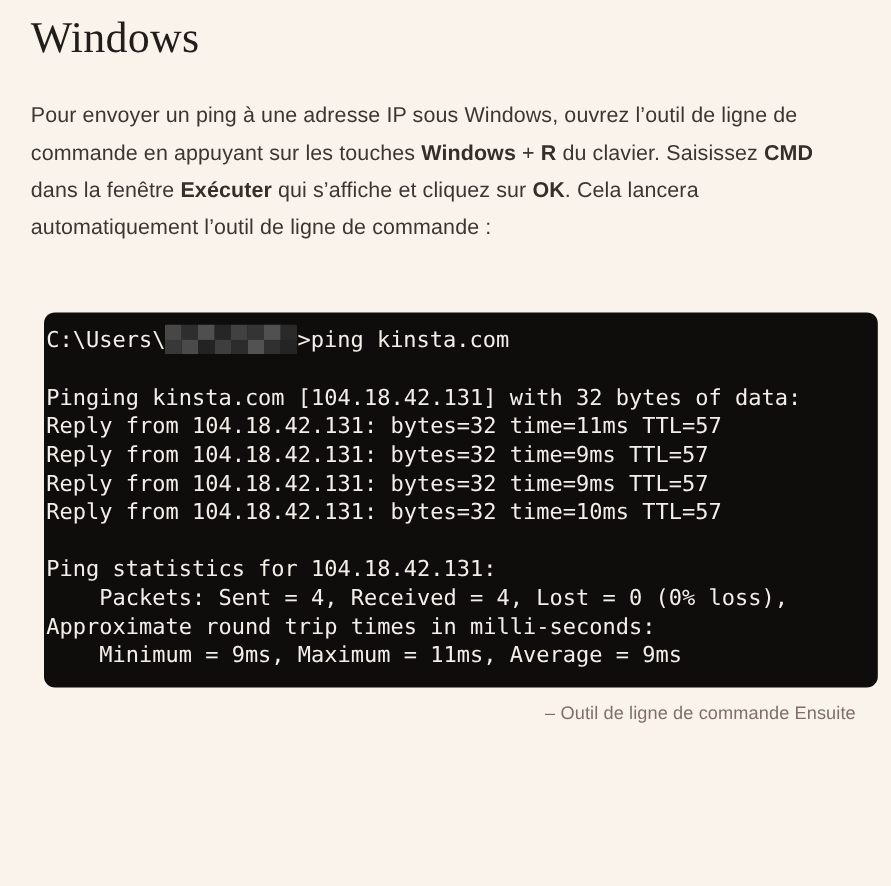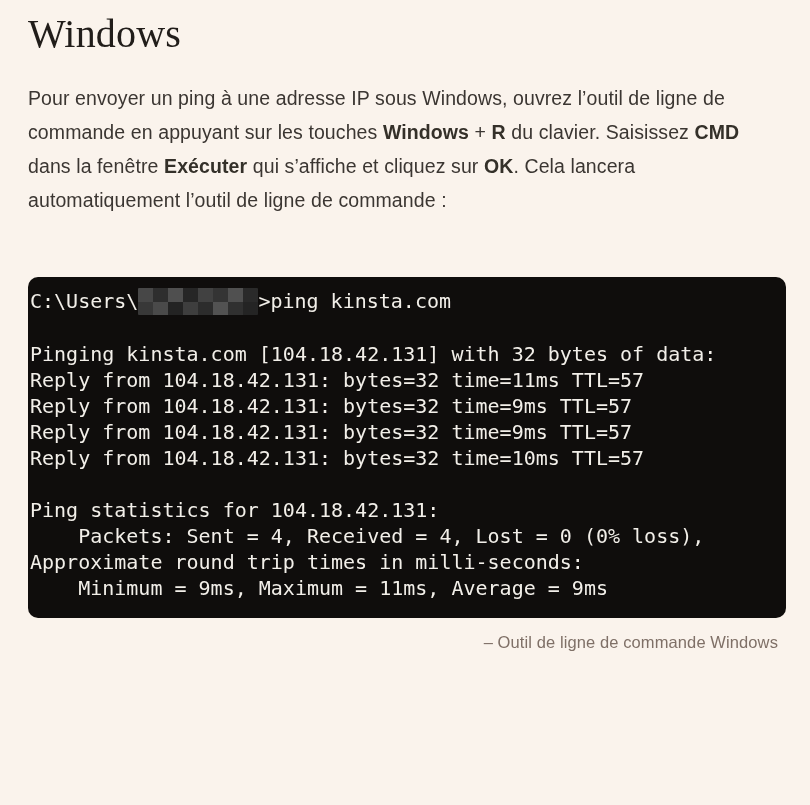--- a/index.html
+++ b/index.html
@@ -25,30 +25,30 @@
   h1.section-heading {
     font-family: "Liberation Serif", "DejaVu Serif", serif;
     font-weight: 400;
     font-size: 40px;
     line-height: 1.12;
     color: var(--heading-color);
     letter-spacing: 0.2px;
     margin-top: 4px;
   }
   p.body-text {
-    margin-top: 24px;
+    margin-top: 31px;
     font-size: 19.5px;
     line-height: 34px;
     color: var(--text-color);
     max-width: 748px;
     letter-spacing: 0.1px;
   }
   p.body-text strong { font-weight: 700; color: #343029; }
   figure.code-figure {
-    margin: 60px 0 0 0;
+    margin: 60px 0 0 12px;
   }
   pre.terminal {
     background: var(--terminal-bg);
     border-radius: 10px;
     padding: 11px 8px 17px 2px;
     width: 758px;
     overflow: hidden;
   }
   .term-line {
     font-family: "DejaVu Sans Mono", "Liberation Mono", monospace;
@@ -95,17 +95,17 @@
 <body>
 
 <main class="page">
 
   <h1 class="section-heading">Windows</h1>
 
   <p class="body-text"><span>Pour envoyer un ping à une adresse IP sous Windows, ouvrez l’outil de ligne de commande en appuyant sur les touches </span><strong>Windows</strong><span> + </span><strong>R</strong><span> du clavier. Saisissez </span><strong>CMD</strong><span> dans la fenêtre </span><strong>Exécuter</strong><span> qui s’affiche et cliquez sur </span><strong>OK</strong><span>. Cela lancera automatiquement l’outil de ligne de commande :</span></p>
 
   <figure class="code-figure">
     <pre class="terminal"><code><div class="term-line"><span>C:\Users\</span><span class="redacted"><span class="redacted-px"></span></span><span>&gt;ping kinsta.com</span></div><div class="term-line">&nbsp;</div><div class="term-line">Pinging kinsta.com [104.18.42.131] with 32 bytes of data:</div><div class="term-line">Reply from 104.18.42.131: bytes=32 time=11ms TTL=57</div><div class="term-line">Reply from 104.18.42.131: bytes=32 time=9ms TTL=57</div><div class="term-line">Reply from 104.18.42.131: bytes=32 time=9ms TTL=57</div><div class="term-line">Reply from 104.18.42.131: bytes=32 time=10ms TTL=57</div><div class="term-line">&nbsp;</div><div class="term-line">Ping statistics for 104.18.42.131:</div><div class="term-line">    Packets: Sent = 4, Received = 4, Lost = 0 (0% loss),</div><div class="term-line">Approximate round trip times in milli-seconds:</div><div class="term-line">    Minimum = 9ms, Maximum = 11ms, Average = 9ms</div></code></pre>
-    <figcaption class="terminal-caption">– Outil de ligne de commande Windows</figcaption>
+    <figcaption class="terminal-caption">– Outil de ligne de commande Ensuite</figcaption>
   </figure>
 
 
 </main>
 
 </body></html>

